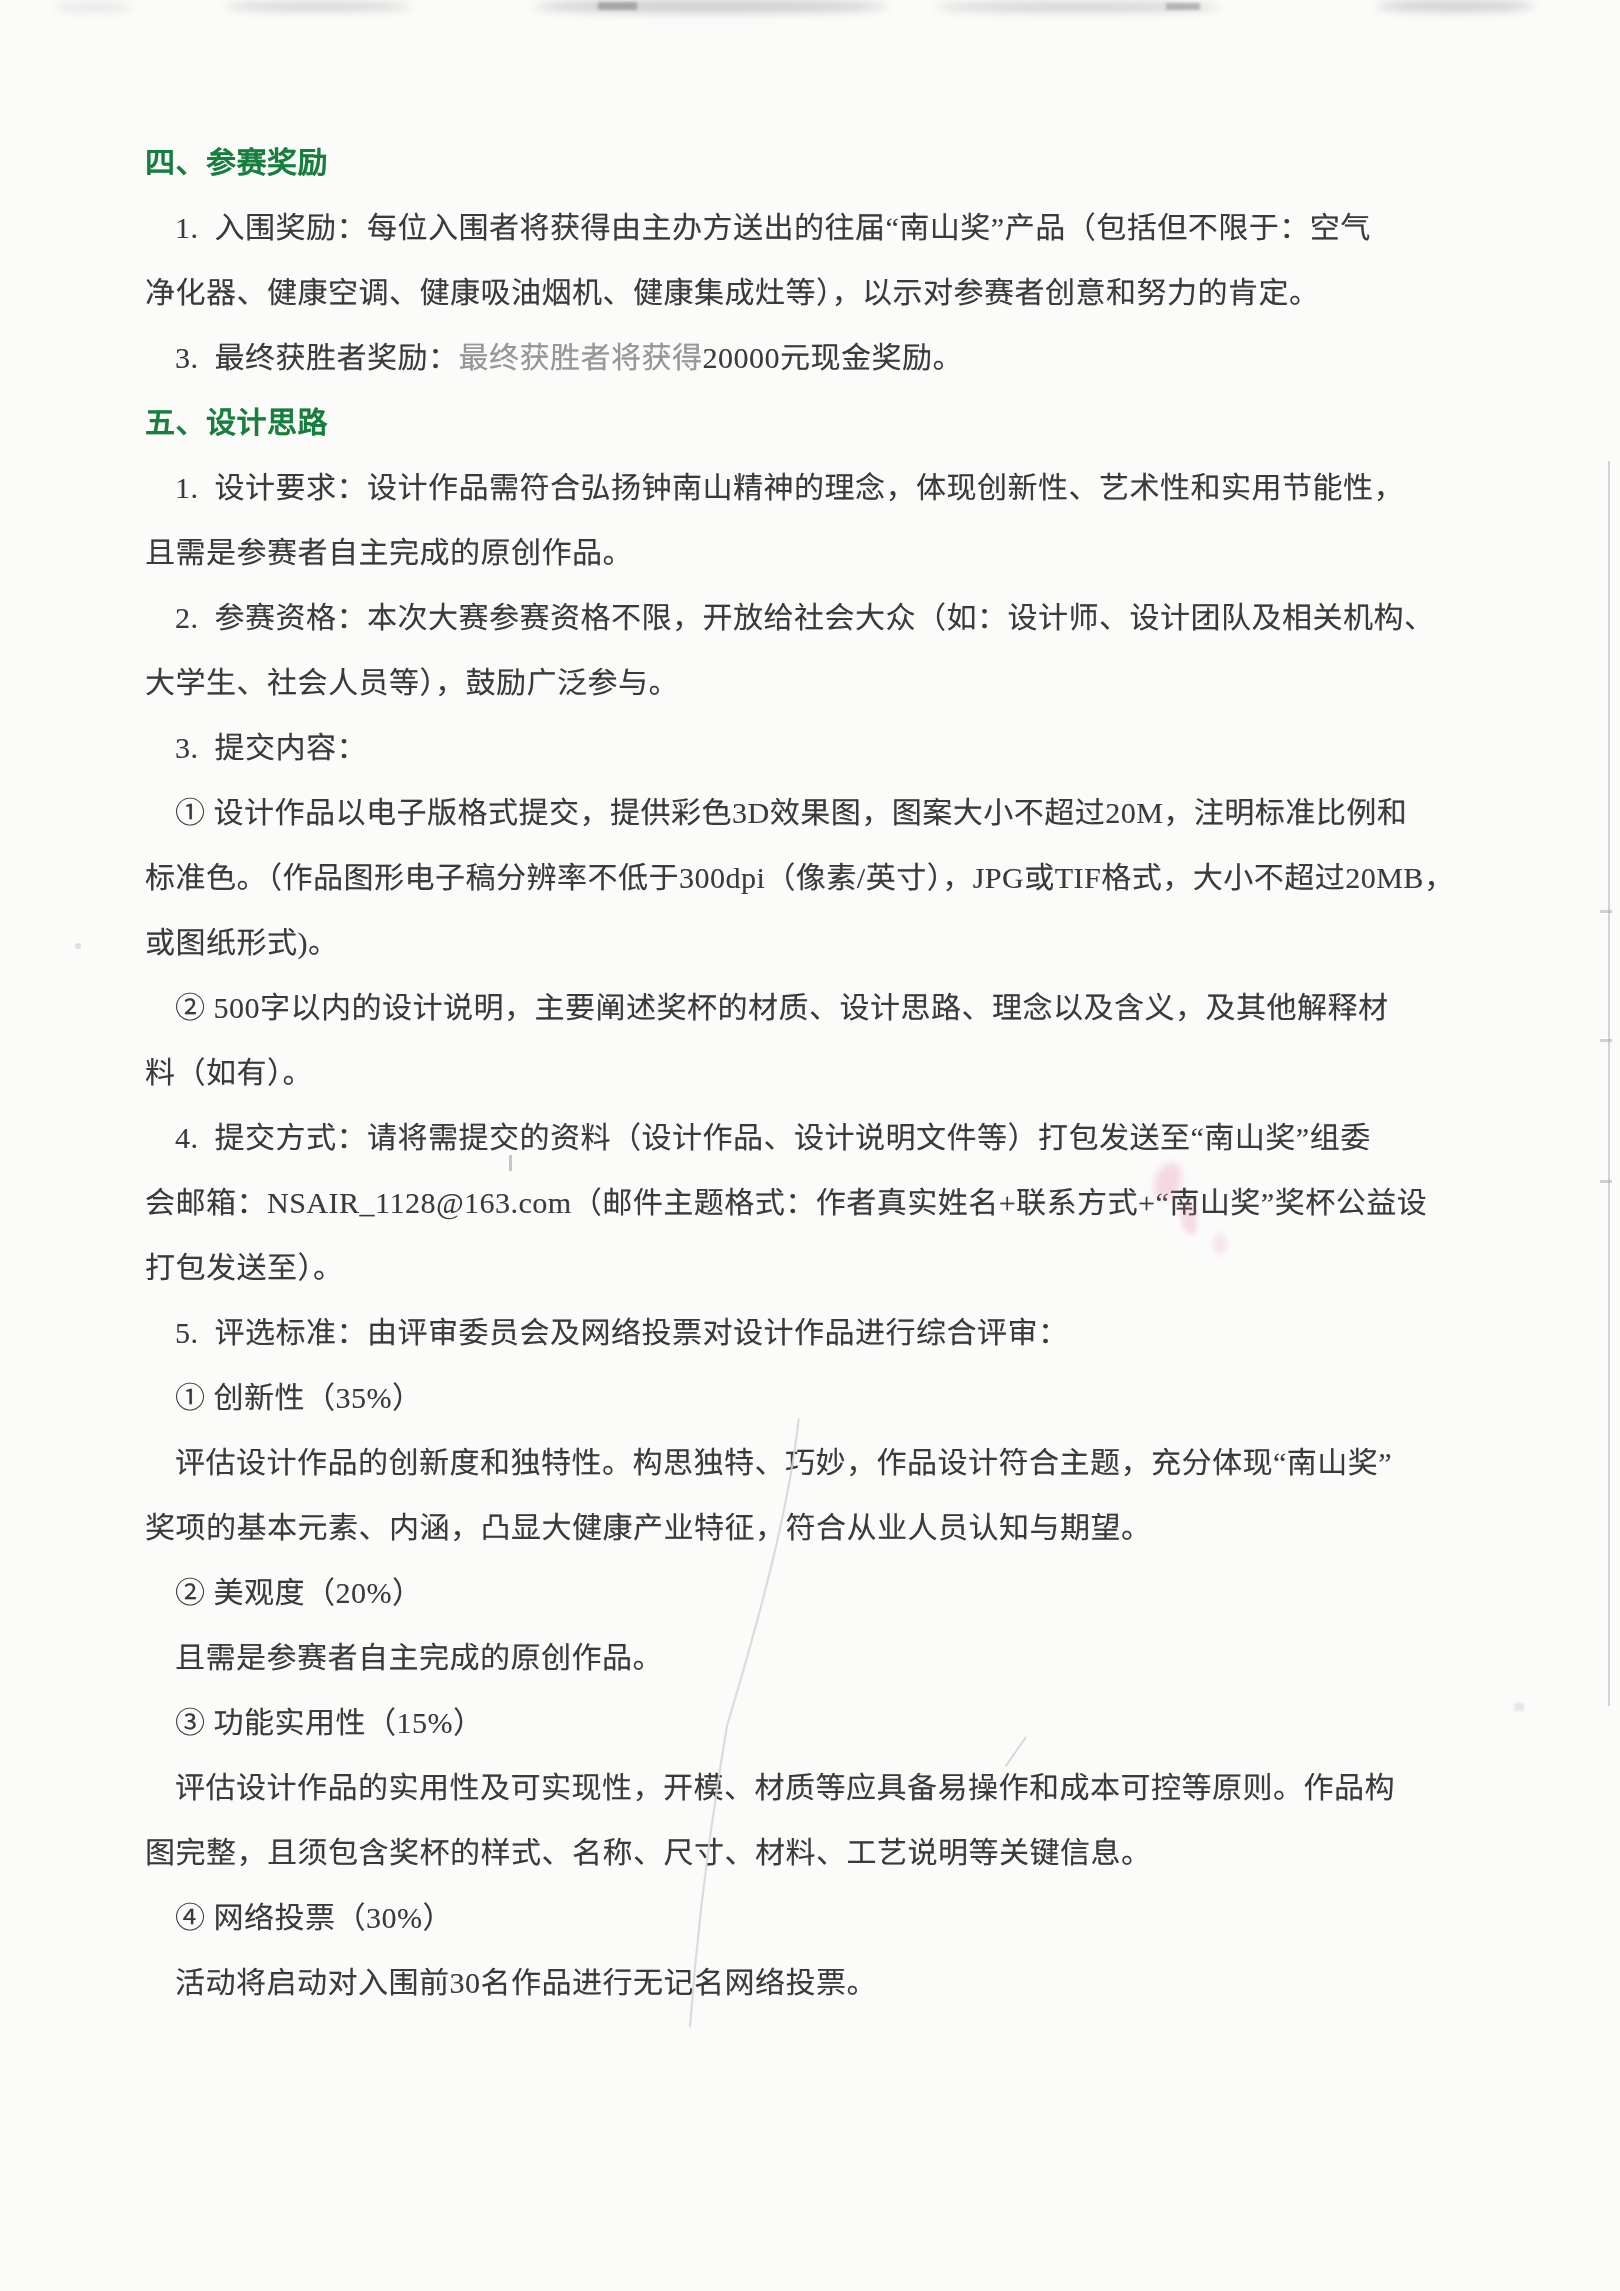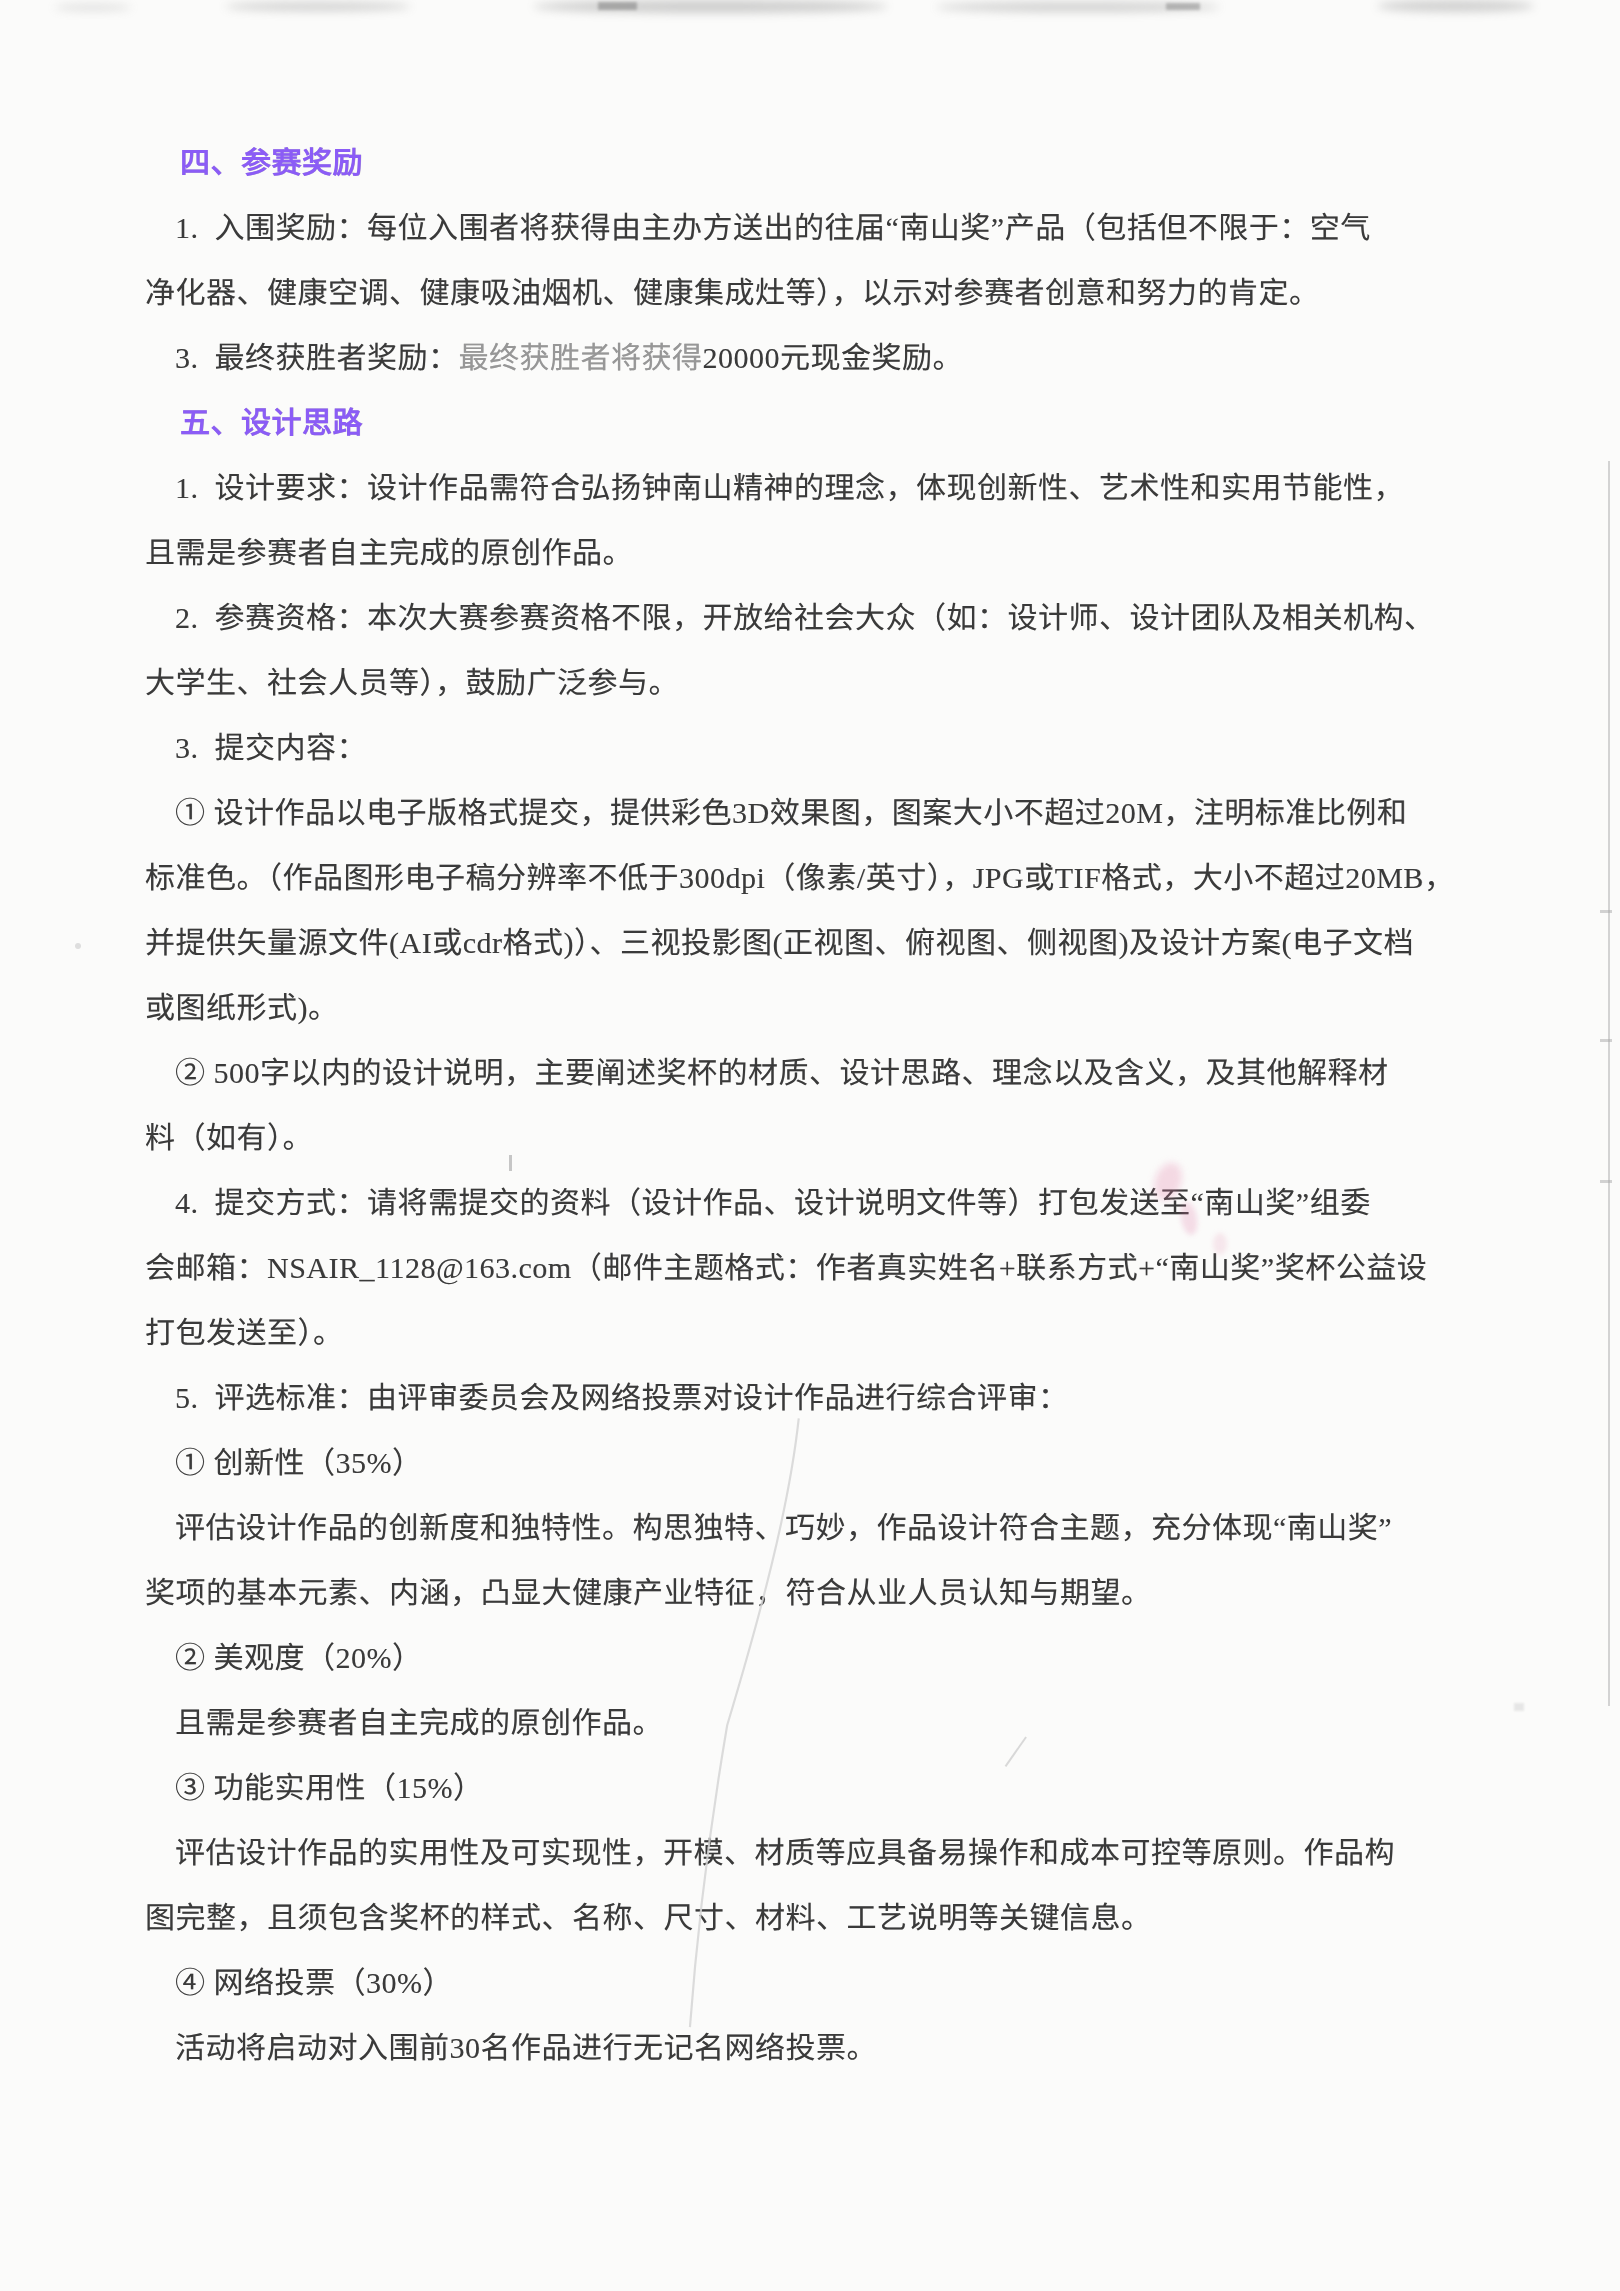--- a/index.html
+++ b/index.html
@@ -24,22 +24,21 @@
     height: 65px;
     line-height: 65px;
     font-size: 30px;
     color: #3a3a3a;
     white-space: pre;
     letter-spacing: 0.5px;
     text-shadow: 0.3px 0.3px 0 rgba(70,70,70,0.35);
   }
   .line.heading {
     font-weight: bold;
-    color: #8b5cf6;
-    margin-left: 35px;
+    color: #15803d;
   }
   .line.indent { padding-left: 30px; }
   .fade {
     color: #979797;
     filter: blur(0.7px);
   }
   
   .artifact { position: absolute; pointer-events: none; }
   .blob { background: #8f8f8f; filter: blur(4.9px); opacity: 0.38; border-radius: 50%; }
   .tick { background: #777; opacity: 0.5; filter: blur(1.5px); }
@@ -84,21 +83,20 @@
       <div class="line">净化器、健康空调、健康吸油烟机、健康集成灶等），以示对参赛者创意和努力的肯定。</div>
       <div class="line indent"><span>3.  最终获胜者奖励：</span><span class="fade">最终获胜者将获得</span><span>20000元现金奖励。</span></div>
       <div class="line heading">五、设计思路</div>
       <div class="line indent">1.  设计要求：设计作品需符合弘扬钟南山精神的理念，体现创新性、艺术性和实用节能性，</div>
       <div class="line">且需是参赛者自主完成的原创作品。</div>
       <div class="line indent">2.  参赛资格：本次大赛参赛资格不限，开放给社会大众（如：设计师、设计团队及相关机构、</div>
       <div class="line">大学生、社会人员等），鼓励广泛参与。</div>
       <div class="line indent">3.  提交内容：</div>
       <div class="line indent">① 设计作品以电子版格式提交，提供彩色3D效果图，图案大小不超过20M，注明标准比例和</div>
       <div class="line">标准色。（作品图形电子稿分辨率不低于300dpi（像素/英寸），JPG或TIF格式，大小不超过20MB，</div>
-      <div class="line">并提供矢量源文件(AI或cdr格式)）、三视投影图(正视图、俯视图、侧视图)及设计方案(电子文档</div>
       <div class="line">或图纸形式)。</div>
       <div class="line indent">② 500字以内的设计说明，主要阐述奖杯的材质、设计思路、理念以及含义，及其他解释材</div>
       <div class="line">料（如有）。</div>
       <div class="line indent">4.  提交方式：请将需提交的资料（设计作品、设计说明文件等）打包发送至“南山奖”组委</div>
       <div class="line">会邮箱：NSAIR_1128@163.com（邮件主题格式：作者真实姓名+联系方式+“南山奖”奖杯公益设</div>
       <div class="line">打包发送至）。</div>
       <div class="line indent">5.  评选标准：由评审委员会及网络投票对设计作品进行综合评审：</div>
       <div class="line indent">① 创新性（35%）</div>
       <div class="line indent">评估设计作品的创新度和独特性。构思独特、巧妙，作品设计符合主题，充分体现“南山奖”</div>
       <div class="line">奖项的基本元素、内涵，凸显大健康产业特征，符合从业人员认知与期望。</div>

